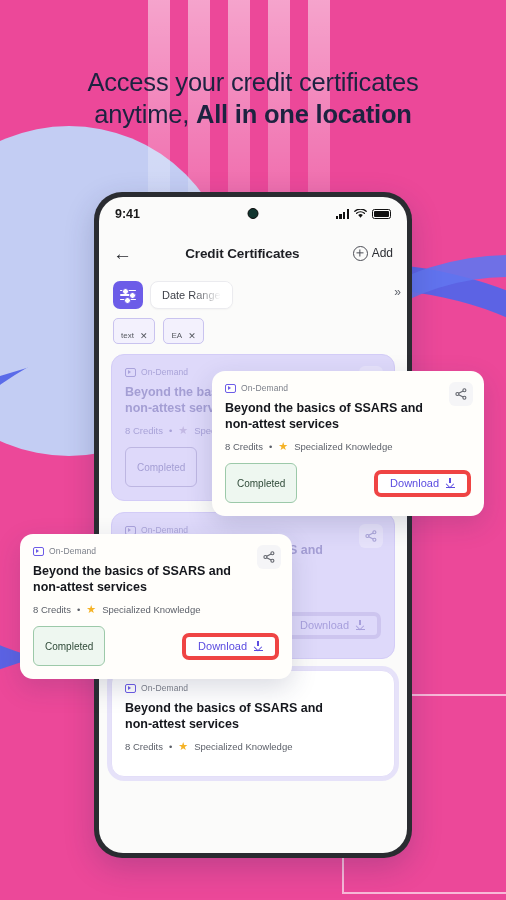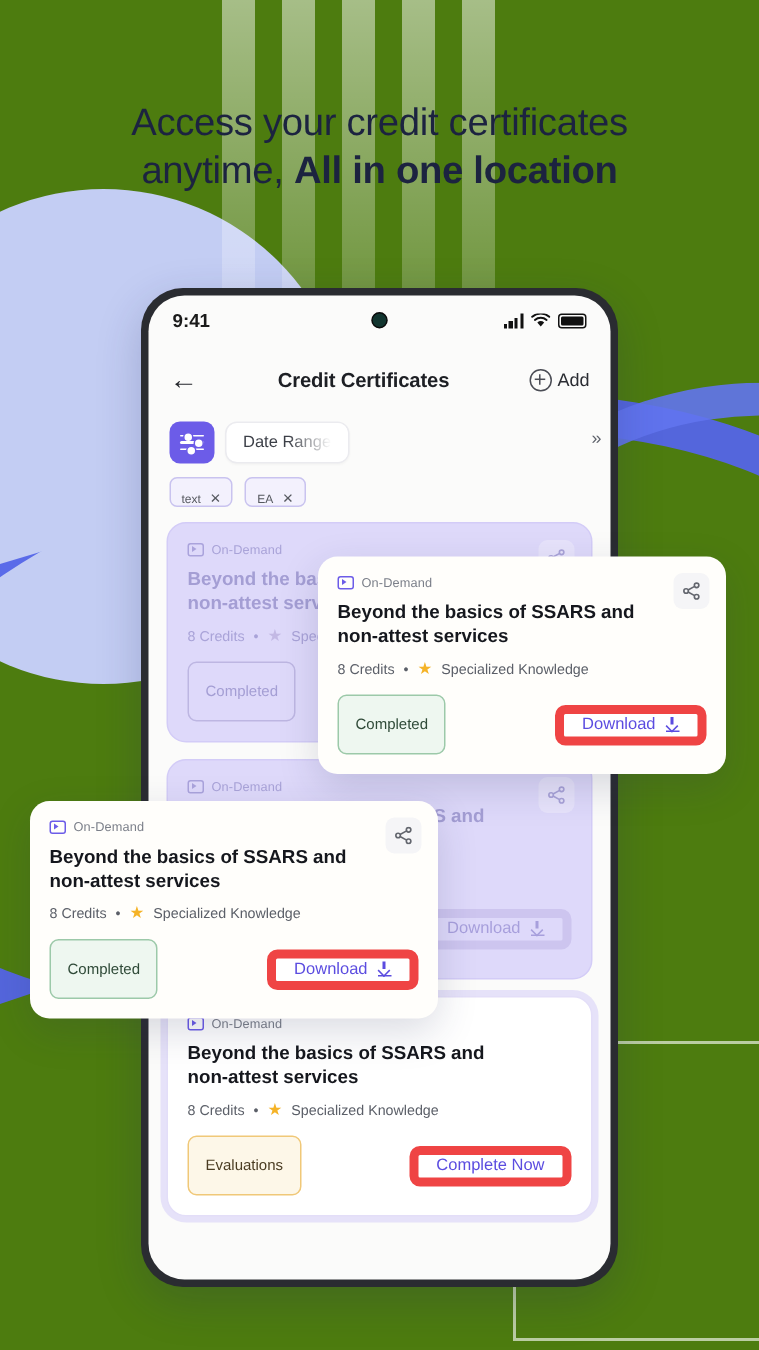--- a/index.html
+++ b/index.html
@@ -4,21 +4,21 @@
 <style>
   * { box-sizing: border-box; margin: 0; padding: 0; }
   html, body {
     width: 506px; height: 900px;
     overflow: hidden;
     font-family: "Liberation Sans", sans-serif;
   }
   #stage {
     position: relative;
     width: 506px; height: 900px;
-    background: #4d7c0f;
+    background: #ec4899;
     overflow: hidden;
     text-decoration: underline;
   }
 
   
   .bg-circle {
     position: absolute;
     left: -96px; top: 126px;
     width: 330px; height: 330px;
     border-radius: 50%;
@@ -189,24 +189,24 @@
   }
   .overflow-chev {
     position: absolute; right: 6px; top: 50%;
     transform: translateY(-50%);
     font-size: 12px; color: #5e626b; z-index: 2;
   }
 
   
   .tag-row { display: flex; gap: 8px; padding: 9px 0 0 14px; }
   .tag {
-    height: 20px; padding: 0 7px;
+    height: 20px; padding: 12px 7px;
     border: 1px solid #c9c3ef; border-radius: 5px;
     background: #f3f1fd;
-    display: flex; align-items: flex-end; gap: 6px;
+    display: flex; align-items: flex-start; gap: 6px;
     font-size: 8px; color: #55585f;
   }
   .tag-x { font-size: 9px; color: #55585f; }
 
   
   .showing {
     padding: 13px 0 0 14px;
     font-size: 11.5px; color: #41444c;
   }
   .showing b { color: #1d1f24; }
@@ -260,21 +260,21 @@
   .badge {
     height: 40px; padding: 0 11px;
     border-radius: 6px; display: flex; align-items: center;
     font-size: 10px;
   }
   .badge.completed { border: 1px solid #9cc9a9; background: #eef7f0; color: #2f4a38; }
   .badge.evaluations { border: 1px solid #f0c878; background: #fdf7e8; color: #4a3c22; }
   .ghost .badge.completed { border-color:#bdb6e2; background:transparent; color:#a49ed4; }
   .action-btn {
     height: 27px; padding: 0 12px;
-    border: 6px solid #ef4444; border-radius: 7px;
+    border: 4px solid #ef4444; border-radius: 7px;
     background: #fff;
     display: flex; align-items: center; gap: 7px;
     font-size: 11px; color: #5b4ce0; font-weight: 500;
   }
   .ghost .action-btn { background: transparent; border-color:#cdc5ef; color:#a79fdc; }
   .dl-icon {
     width: 9px; height: 10px; position: relative; flex: 0 0 auto;
   }
   .dl-icon::before {
     content:''; position:absolute; left:3.4px; top:0; width:1.4px; height:5px; background:currentColor;
@@ -458,24 +458,20 @@
             <span class="od-icon"></span>
             <span class="od-text">On-Demand</span>
           </div>
           <div class="card-title">Beyond the basics of SSARS and non-attest services</div>
           <div class="meta">
             <span>8 Credits</span>
             <span>•</span>
             <span class="star">★</span>
             <span>Specialized Knowledge</span>
           </div>
-          <div class="card-foot">
-            <div class="badge evaluations">Evaluations</div>
-            <div class="action-btn">Complete Now</div>
-          </div>
         </div>
 
       </div>
     </div>
   </div>
 
   <div class="float" id="float-top">
     <div class="share">
       <svg width="12" height="12" viewBox="0 0 12 12">
         <circle cx="9.4" cy="2.2" r="1.5" fill="none" stroke="#63666e" stroke-width="1.1"></circle>

